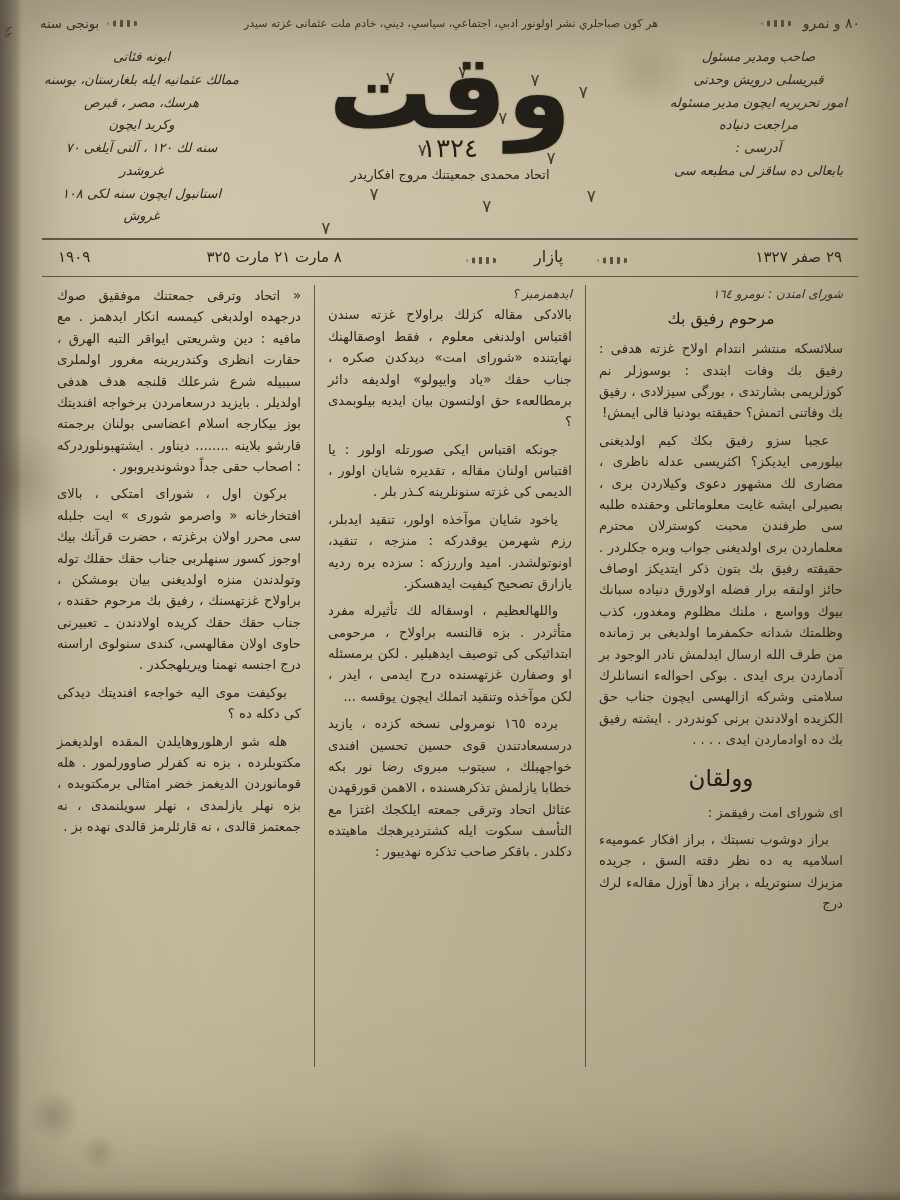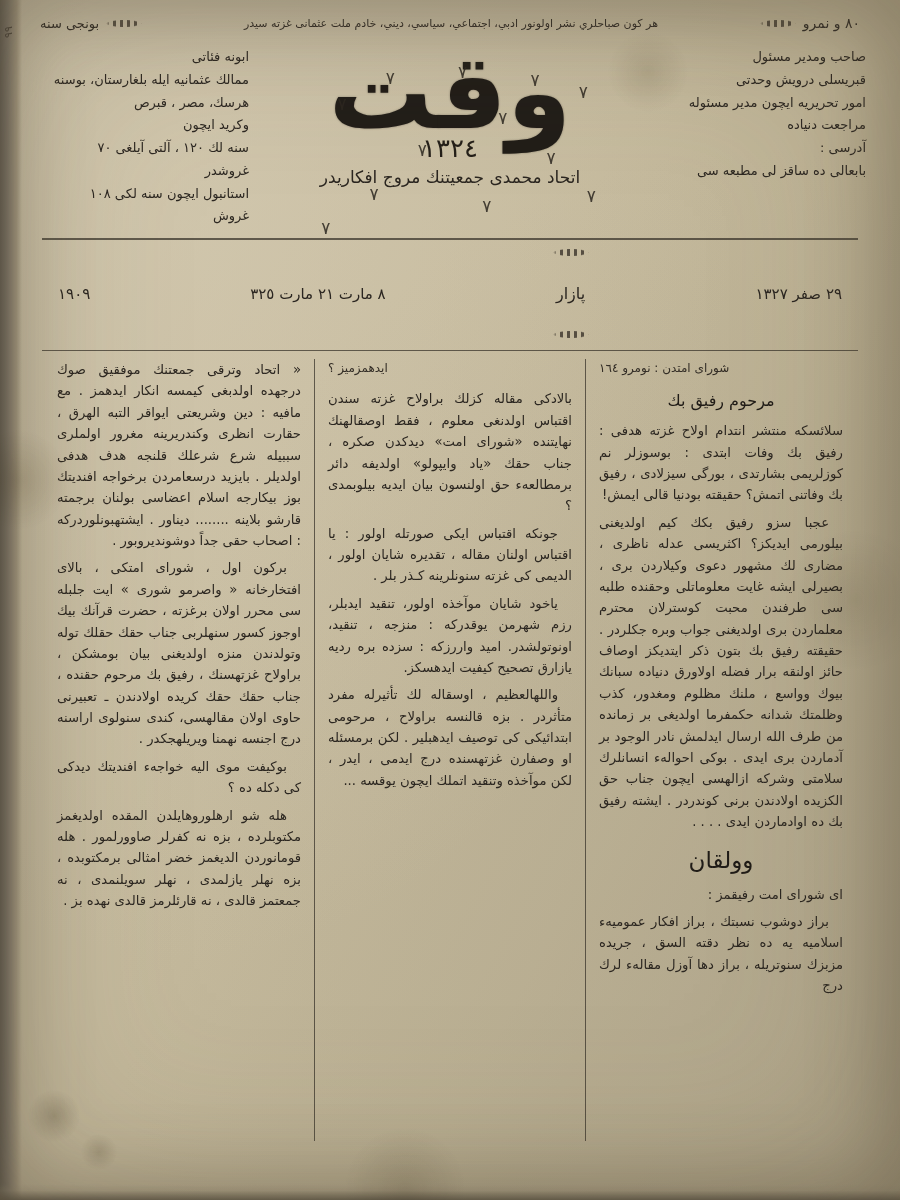--- a/index.html
+++ b/index.html
@@ -117,23 +117,24 @@
     display: flex;
     direction: rtl;
     align-items: flex-start;
     justify-content: space-between;
     margin-top: 2px;
   }
   .head-col {
     width: 215px;
     font-size: 13px;
     line-height: 1.75;
-    text-align: right;
+    text-align: center;
     color: #2c2721;
     padding-top: 10px;
+    font-style: italic;
   }
   .head-col div { white-space: nowrap; }
   .head-center {
     flex: 1;
     text-align: center;
     position: relative;
     padding-top: 2px;
   }
   .logo {
     font-family: "DejaVu Sans", sans-serif;
@@ -145,21 +146,21 @@
     text-shadow: 0 0 2px rgba(40,34,26,0.45);
     direction: rtl;
   }
   .logo-date {
     font-size: 26px;
     letter-spacing: 2px;
     margin-top: -14px;
     color: #241f19;
   }
   .logo-motto {
-    font-size: 17px;
+    font-size: 13px;
     margin-top: 4px;
     color: #2b2620;
   }
   .sprinkle {
     position: absolute;
     color: #2c2720;
     font-size: 17px;
     opacity: 0.85;
     user-select: none;
   }
@@ -179,23 +180,22 @@
     display: flex;
     direction: rtl;
     align-items: center;
     justify-content: space-between;
     padding: 7px 58px 7px 58px;
     font-size: 15px;
     color: #2a2520;
   }
   .dateline .mid {
     display: flex;
-    align-items: center;
+    align-items: flex-end;
     gap: 26px;
-    flex-direction: column;
   }
   .dateline .day {
     font-size: 16px;
     letter-spacing: 1px;
   }
 
   
   .columns {
     display: flex;
     direction: rtl;
@@ -212,23 +212,24 @@
     line-height: 1.62;
     text-align: justify;
     direction: rtl;
     color: #2b2620;
   }
   .col + .col {
     border-right: 1px solid rgba(58,52,43,0.75);
   }
   .kicker {
     font-size: 12px;
-    text-align: left;
-    margin-bottom: 10px;
+    text-align: right;
+    margin-bottom: 0;
     color: #332d26;
+    font-style: italic;
   }
   .sub-head {
     font-size: 16px;
     text-align: center;
     margin: 2px 0 6px 0;
     color: #201c17;
   }
   .sec-head {
     font-size: 23px;
     text-align: center;
@@ -328,20 +329,21 @@
       <p>اى شوراى امت رفيقمز :</p>
       <p class="ind">براز دوشوب نسبتك ، براز افكار عموميهء اسلاميه يه ده نظر دقته السق ، جريده مزبزك سنوتريله ، براز دها آوزل مقالهء لرك درج</p>
     </div>
 
     <div class="col">
       <div class="kicker">ايدهمزميز ؟</div>
       <p>بالادكى مقاله كزلك براولاح غزته سندن اقتباس اولدنغى معلوم ، فقط اوصقالهنك نهايتنده «شوراى امت» ديدكدن صكره ، جناب حقك «ياد وايپولو» اولديفه دائر برمطالعهء حق اولنسون بيان ايديه بيلوبمدى ؟</p>
       <p class="ind">جونكه اقتباس ايكى صورتله اولور : يا اقتباس اولنان مقاله ، تقديره شايان اولور ، الديمى كى غزته سنونلرينه كـذر بلر .</p>
       <p class="ind">ياخود شايان موآخذه اولور، تنقيد ايدبلر، رزم شهرمن يوقدركه : منزجه ، تنقيد، اونوتولشدر. اميد واررزكه : سزده بره رديه يازارق تصحيح كيفيت ايدهسكز.</p>
       <p class="ind">واللهالعظيم ، اوسقاله لك تأثيرله مفرد متأثردر . بزه قالنسه براولاح ، مرحومى ابتدائيكى كى توصيف ايدهبلير . لكن برمسئله او وصفارن غزتهسنده درج ايدمى ، ايدر ، لكن موآخذه وتنقيد اتملك ايچون يوقسه ...</p>
+      <p class="ind">برده ١٦٥ نومرولى نسخه كزده ، يازيد درسسعادتندن قوى حسين تحسين افندى خواجهبلك ، سيتوب مبروى رضا نور بكه خطابا يازلمش تذكرهسنده ، الاهمن قورقهدن عثائل اتحاد وترقى جمعته ايلكجك اغتزا مع التأسف سكوت ايله كشترديرهجك ماهيتده دكلدر . باقكر صاحب تذكره نهديبور :</p>
     </div>
 
     <div class="col">
       <p>« اتحاد وترقى جمعتنك موفقيق صوك درجهده اولدبغى كيمسه انكار ايدهمز . مع مافيه : دين وشريعتى ايواقر التبه الهرق ، حقارت انظرى وكندريرينه مغرور اولملرى سببيله شرع شرعلك قلنجه هدف هدفى اولديلر . بايزيد درسعامردن برخواجه افنديتك بوز بيكارجه اسلام اعضاسى بولنان برجمته قارشو بلاينه ........ ديناور . ايشتهبونلوردركه : اصحاب حقى جداً دوشونديروبور .</p>
       <p class="ind">بركون اول ، شوراى امتكى ، بالاى افتخارخانه « واصرمو شورى » ايت جلبله سى محرر اولان برغزته ، حضرت قرآنك بيك اوجوز كسور سنهلربى جناب حقك حقلك توله وتولدندن منزه اولديغنى بيان بومشكن ، براولاح غزتهسنك ، رفيق بك مرحوم حقنده ، جناب حقك حقك كريده اولادندن ـ تعبيرنى حاوى اولان مقالهسى، كندى سنولوى اراسنه درج اجنسه نهمنا ويريلهجكدر .</p>
       <p class="ind">بوكيفت موى اليه خواجهء افنديتك ديدكى كى دكله ده ؟</p>
       <p class="ind">هله شو ارهلوروهايلدن المقده اولديغمز مكتوبلرده ، بزه نه كفرلر صاوورلمور . هله قومانوردن الديغمز خضر امثالى برمكتوبده ، بزه نهلر يازلمدى ، نهلر سويلنمدى ، نه جمعتمز قالدى ، نه قارئلرمز قالدى نهده بز .</p>
     </div>
 
   </div>

